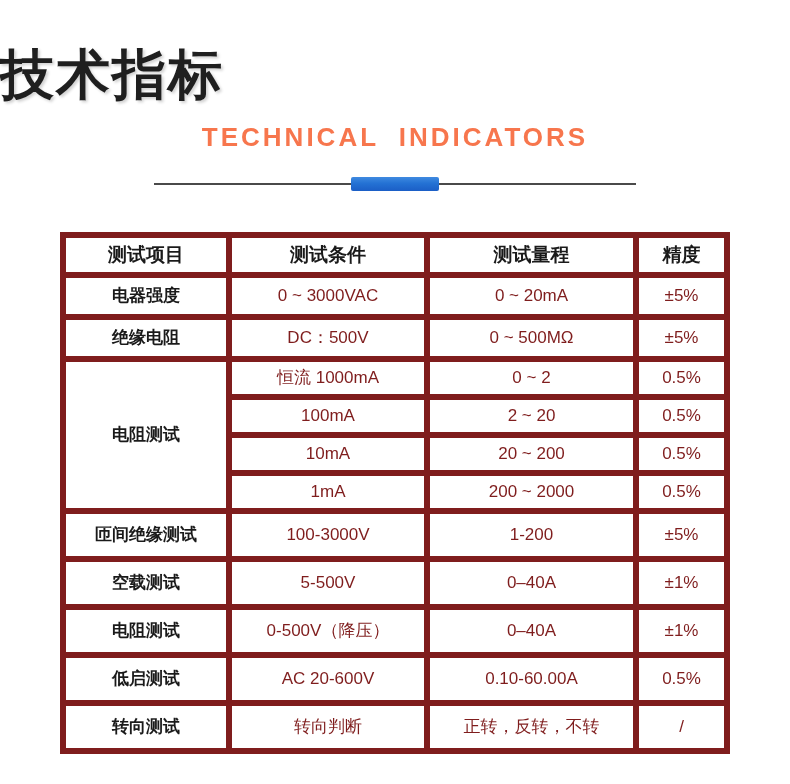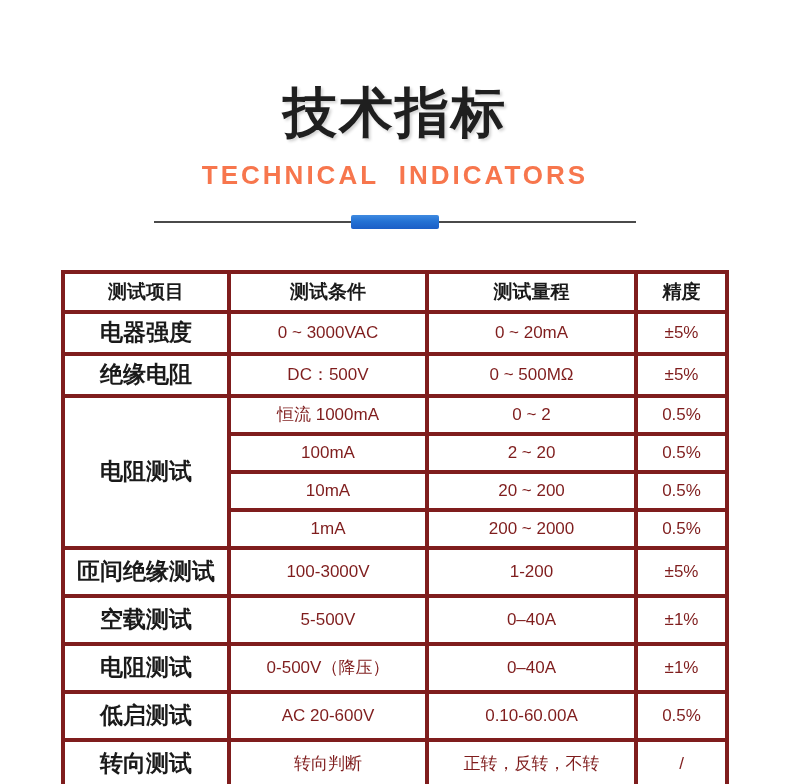--- a/index.html
+++ b/index.html
@@ -2,21 +2,21 @@
 <html><head>
 <meta charset="utf-8">
 <style>
   html,body{margin:0;padding:0;}
   body{
     width:790px;height:784px;background:#ffffff;
     font-family:"Liberation Sans","DejaVu Sans",sans-serif;
     color:#262626;overflow:hidden;
   }
   .page-title{
-    margin:80px 0 0 0;text-align:center;
+    margin:42px 0 0 0;
     font-size:54px;font-weight:bold;line-height:1.2;
     color:#1f1f1f;letter-spacing:2px;
     text-shadow:2px 2px 3px rgba(0,0,0,0.18);
   }
   .page-subtitle{
     margin-top:15px;text-align:center;
     font-size:26px;font-weight:bold;line-height:1.2;
     color:#F7764D;letter-spacing:3px;word-spacing:10px;
   }
   .divider{position:relative;width:482px;height:14px;margin:24px auto 0 auto;}
@@ -24,26 +24,26 @@
   .divider .bar{
     position:absolute;left:50%;top:0;transform:translateX(-50%);
     width:88px;height:14px;border-radius:2px;
     background:linear-gradient(180deg,#3f8ae0 0%,#2472d4 45%,#1b5ec6 100%);
   }
   table.spec-table{
     border-collapse:collapse;table-layout:fixed;
     width:664px;margin:41px auto 0 auto;
   }
   .spec-table th,.spec-table td{
-    border:4px solid #7f1d1d;text-align:center;vertical-align:middle;
+    border:6px solid #7f1d1d;text-align:center;vertical-align:middle;
     padding:0 4px;overflow:hidden;
   }
   .spec-table th{font-size:19px;font-weight:bold;color:#1a1a1a;}
   .spec-table td{font-size:17px;color:#7f1d1d;}
-  .spec-table td.cell-item{font-size:23px;font-weight:bold;color:#1a1a1a;}
+  .spec-table td.cell-item{font-size:17px;font-weight:bold;color:#1a1a1a;}
   .col-item{width:166px;}
   .col-condition{width:198px;}
   .col-range{width:209px;}
   .col-accuracy{width:91px;}
   tr.h-header{height:40px;}
   tr.h-std{height:42px;}
   tr.h-sub{height:38px;}
   tr.h-big{height:48px;margin-left:39px;}
 </style>
 </head>

